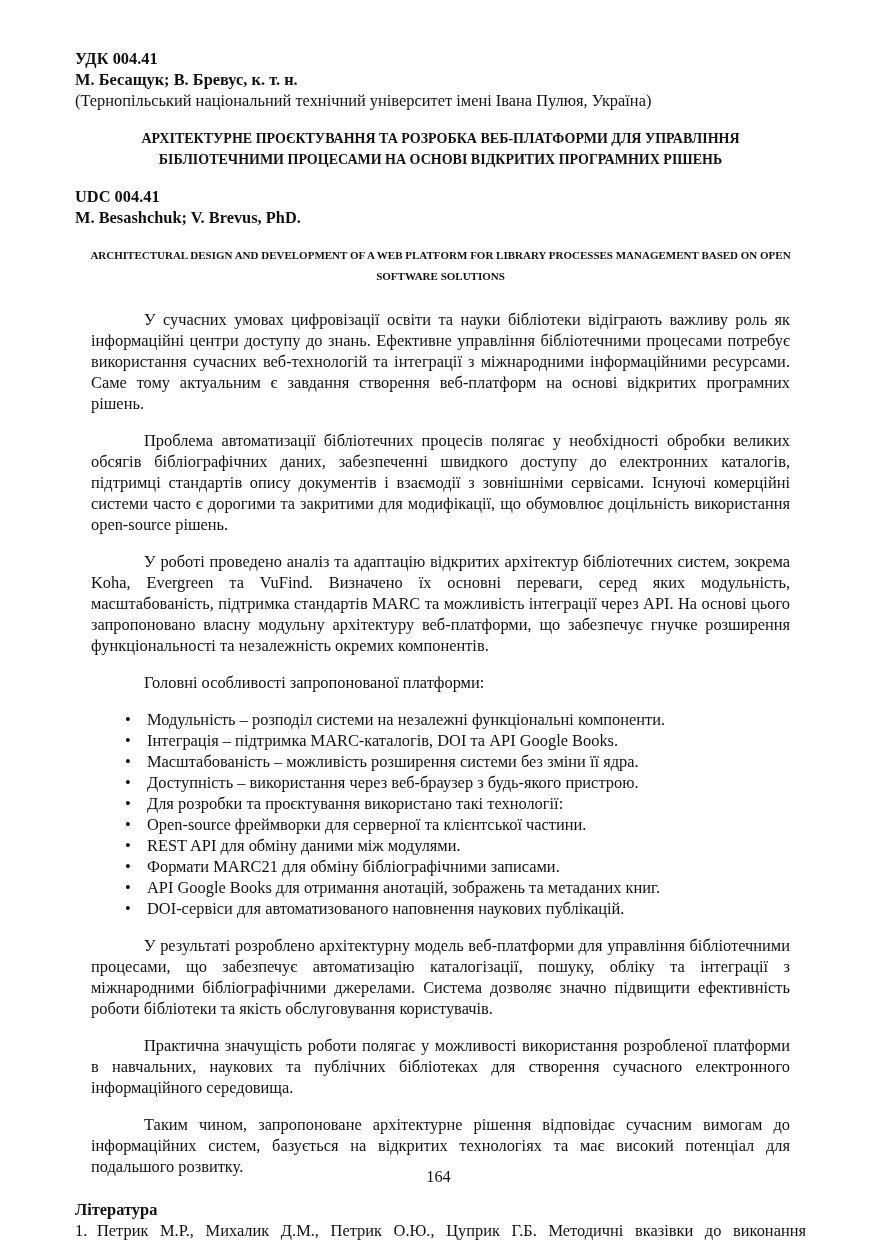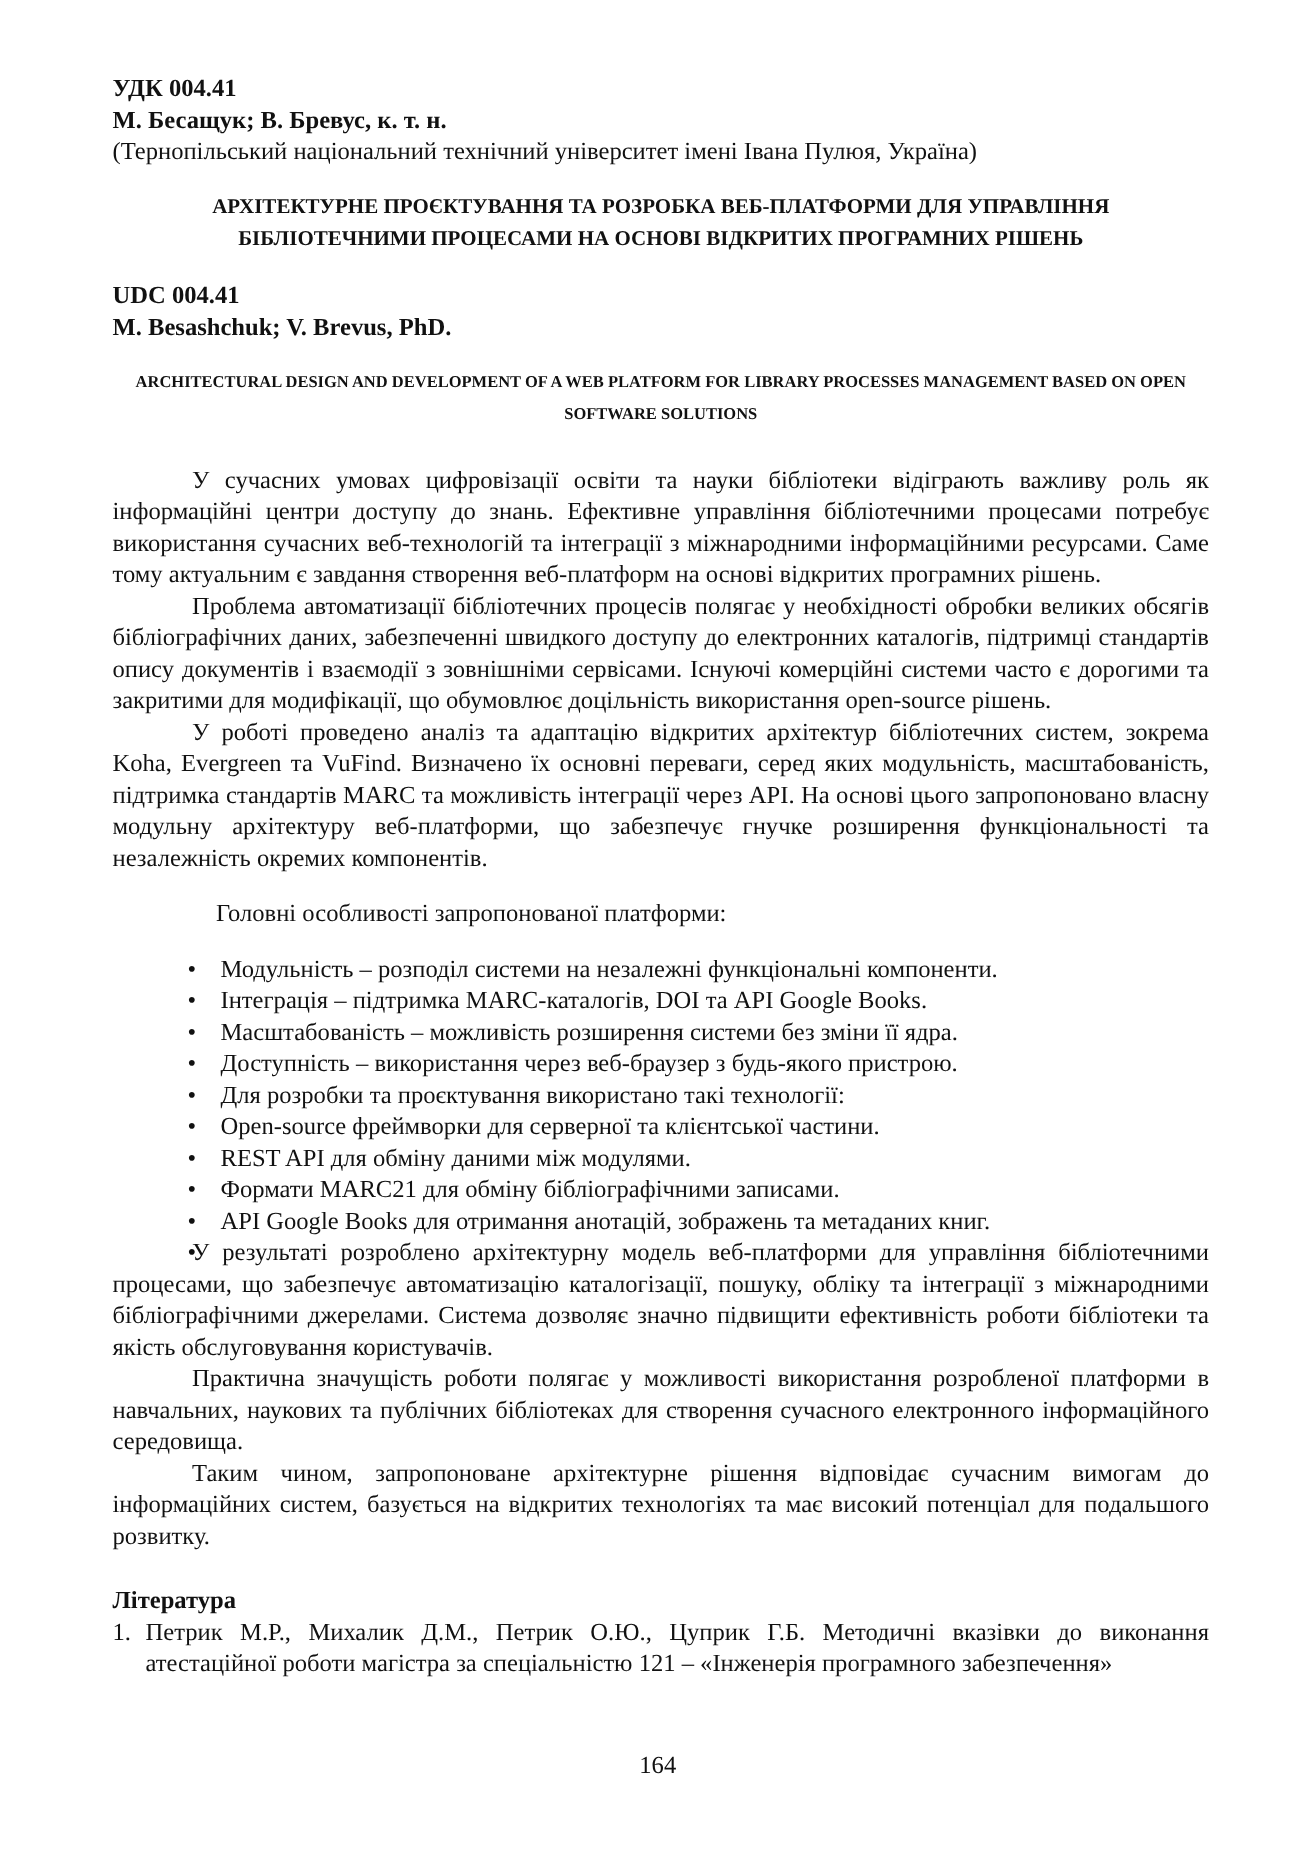--- a/index.html
+++ b/index.html
@@ -4,21 +4,21 @@
 <style>
   html, body { margin: 0; padding: 0; background: #ffffff; }
   body { width: 877px; height: 1240px; position: relative; overflow: hidden;
          font-family: "Liberation Serif", "DejaVu Serif", serif; color: #111; }
   .page { position: absolute; left: 75px; top: 48px; width: 731px; font-size: 16.4px; line-height: 21px; }
   .meta { margin: 0; }
   .bold { font-weight: bold; }
   .title { font-weight: bold; text-align: center; margin: 0; line-height: 21px; }
   .title-uk { margin-top: 17px; margin-bottom: 16px; padding: 0 30px; }
   .title-en { margin-top: 17px; margin-bottom: 22px; }
-  p.para { margin: 0; text-align: justify; text-indent: 53px; font-family: Liberation Serif, serif; }
+  p.para { margin: 16px; text-align: justify; text-indent: 53px; font-family: Liberation Serif, serif; }
   p.lead { margin: 16px; text-indent: 53px; }
   ul.features { margin: 0; padding: 0; list-style: none; }
   ul.features li { position: relative; padding-left: 72px; margin: 0; }
   ul.features li .bullet { position: absolute; left: 50px; top: 0; }
   .refs-title { text-align: left; font-weight: bold; margin-top: 22px; }
   ol.refs { margin: 0; padding: 0; list-style: none; }
   ol.refs li { position: relative; padding-left: 22px; text-align: justify; }
   ol.refs li .num { position: absolute; left: 0; top: 0; }
   .page-number { position: absolute; left: 0; width: 877px; top: 1167px; text-align: center; font-size: 16.4px; }
 </style>
@@ -43,21 +43,21 @@
   <ul class="features">
     <li><span class="bullet">•</span><span>Модульність – розподіл системи на незалежні функціональні компоненти.</span></li>
     <li><span class="bullet">•</span><span>Інтеграція – підтримка MARC-каталогів, DOI та API Google Books.</span></li>
     <li><span class="bullet">•</span><span>Масштабованість – можливість розширення системи без зміни її ядра.</span></li>
     <li><span class="bullet">•</span><span>Доступність – використання через веб-браузер з будь-якого пристрою.</span></li>
     <li><span class="bullet">•</span><span>Для розробки та проєктування використано такі технології:</span></li>
     <li><span class="bullet">•</span><span>Open-source фреймворки для серверної та клієнтської частини.</span></li>
     <li><span class="bullet">•</span><span>REST API для обміну даними між модулями.</span></li>
     <li><span class="bullet">•</span><span>Формати MARC21 для обміну бібліографічними записами.</span></li>
     <li><span class="bullet">•</span><span>API Google Books для отримання анотацій, зображень та метаданих книг.</span></li>
-    <li><span class="bullet">•</span></li>
+    <li><span class="bullet">•</span><span>DOI-сервіси для автоматизованого наповнення наукових публікацій.</span></li>
   </ul>
 
   <p class="para">У результаті розроблено архітектурну модель веб-платформи для управління бібліотечними процесами, що забезпечує автоматизацію каталогізації, пошуку, обліку та інтеграції з міжнародними бібліографічними джерелами. Система дозволяє значно підвищити ефективність роботи бібліотеки та якість обслуговування користувачів.</p>
   <p class="para">Практична значущість роботи полягає у можливості використання розробленої платформи в навчальних, наукових та публічних бібліотеках для створення сучасного електронного інформаційного середовища.</p>
   <p class="para">Таким чином, запропоноване архітектурне рішення відповідає сучасним вимогам до інформаційних систем, базується на відкритих технологіях та має високий потенціал для подальшого розвитку.</p>
 
   <div class="refs-title">Література</div>
   <ol class="refs">
     <li><span class="num">1.</span><span>Петрик М.Р., Михалик Д.М., Петрик О.Ю., Цуприк Г.Б. Методичні вказівки до виконання атестаційної роботи магістра за спеціальністю 121 – «Інженерія програмного забезпечення»</span></li>
   </ol>

